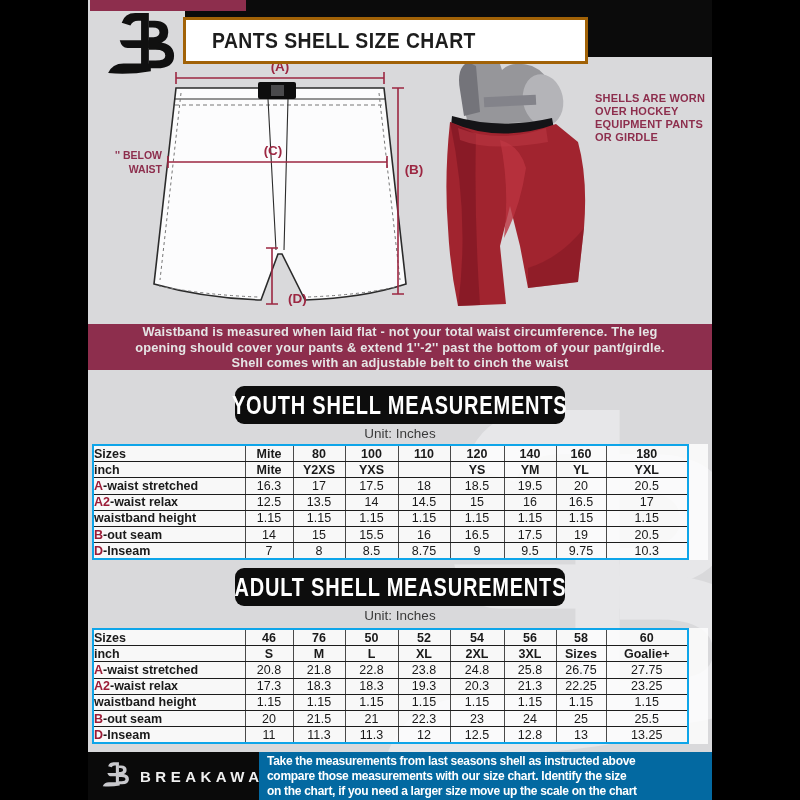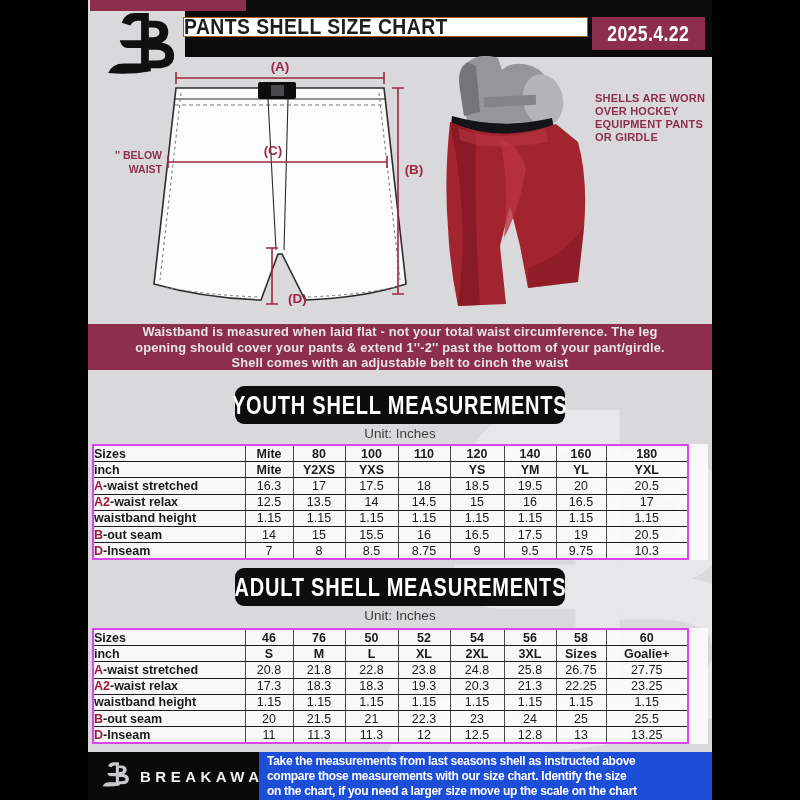--- a/index.html
+++ b/index.html
@@ -5,22 +5,22 @@
   html,body{margin:0;padding:0;background:#000;}
   .stage{position:relative;width:800px;height:800px;background:#000;overflow:hidden;
          font-family:"Liberation Sans",sans-serif;-webkit-font-smoothing:antialiased;}
   .doc{position:absolute;left:88px;top:0;width:624px;height:800px;background:#d9d9db;overflow:hidden;}
   
   .wm{position:absolute;right:-95px;top:392px;width:430px;height:400px;z-index:1;opacity:.8;}
   
   .top-strip{position:absolute;left:2px;top:0;width:156px;height:11px;background:#8d2e4d;z-index:3;}
   .head-band{position:absolute;left:97px;top:0;width:527px;height:57px;background:#0b0b0b;z-index:2;}
   .logo-svg{position:absolute;left:18px;top:13px;width:76px;height:64px;z-index:4;}
-  .title-box{position:absolute;left:95px;top:17px;width:405px;height:20px;background:#fff;
-             border:1px solid #a16207;z-index:4;display:flex;align-items:center;box-sizing:border-box;}
+  .title-box{position:absolute;left:95px;top:17px;width:405px;height:47px;background:#fff;
+             border:3px solid #a16207;z-index:4;display:flex;align-items:center;padding-left:26px;box-sizing:border-box;}
   .title-box span{display:inline-block;transform:scaleX(.88);transform-origin:left center;
              font-size:22px;font-weight:bold;letter-spacing:.5px;color:#1d1d1d;white-space:nowrap;}
   .date-box{position:absolute;left:504px;top:17px;width:113px;height:33px;background:#8d2e4d;z-index:4;
              display:flex;align-items:center;justify-content:center;}
   .date-box span{display:inline-block;transform:scaleX(.8);font-size:22px;font-weight:bold;color:#fff;letter-spacing:.5px;}
   
   .shorts-svg{position:absolute;left:27px;top:58px;width:325px;height:262px;z-index:2;}
   .pants-svg{position:absolute;left:352px;top:56px;width:165px;height:258px;z-index:2;}
   .photo-note{position:absolute;left:507px;top:92px;width:118px;z-index:2;color:#8d2e4d;
              font-size:11px;font-weight:bold;line-height:13px;letter-spacing:.2px;}
@@ -29,33 +29,33 @@
              text-align:center;color:#e5e5e5;font-size:12.8px;font-weight:bold;line-height:15.6px;
              box-sizing:border-box;letter-spacing:.2px;}
   
   .sec-banner{position:absolute;left:147px;width:330px;height:38px;background:#0d0d0d;border-radius:9px;
              z-index:2;display:flex;align-items:center;justify-content:center;}
   .sec-banner span{display:inline-block;transform:scaleX(.8);font-size:25px;font-weight:bold;color:#fff;
              letter-spacing:1px;white-space:nowrap;}
   .unit{position:absolute;left:0;width:624px;text-align:center;z-index:2;font-size:13.5px;color:#3a3a3a;}
   
   .tbl-wrap{position:absolute;left:4px;width:616px;background:rgba(255,255,255,.8);z-index:2;}
-  table.size-table{border-collapse:collapse;table-layout:fixed;width:595px;border:2px solid #d946ef;}
+  table.size-table{border-collapse:collapse;table-layout:fixed;width:595px;border:2px solid #0ea5e9;}
   table.size-table td{border-left:1px solid #4a4a4a;border-bottom:1.7px solid #1c1c1c;height:15.2px;
              padding:0;font-size:12.5px;color:#1a1a1a;background:transparent;overflow:hidden;white-space:nowrap;}
   td.lbl{text-align:left;padding-left:28px;font-weight:bold;}
   td.val{text-align:center;}
   td.val.hdr{font-weight:bold;}
   .pfx{color:#9b1b36;font-weight:bold;}
   
   .footer-black{position:absolute;left:0;top:752px;width:171px;height:48px;background:#0a0a0a;z-index:2;}
   .brand-logo{position:absolute;left:14px;top:9px;width:30px;height:28px;}
   .brand-name{position:absolute;left:52px;top:0;height:48px;display:flex;align-items:center;
              color:#efefef;font-size:15px;font-weight:bold;letter-spacing:4.5px;}
-  .footer-note{position:absolute;left:171px;top:752px;width:524px;height:48px;background:#1d4ed8;z-index:2;
+  .footer-note{position:absolute;left:171px;top:752px;width:524px;height:48px;background:#0369a1;z-index:2;
              box-sizing:border-box;padding:2px 0 0 8px;color:#fff;font-size:12px;font-weight:bold;
              line-height:15.2px;letter-spacing:-.3px;white-space:nowrap;}
   .ann{fill:none;stroke:#9c2742;stroke-width:1.6;}
   .annt{fill:#9c2742;font-weight:bold;font-size:13.5px;font-family:"Liberation Sans",sans-serif;}
   .bw{fill:#8d2e4d;font-weight:bold;font-size:10.5px;font-family:"Liberation Sans",sans-serif;}
 </style>
 </head>
 <body>
 
 <div class="stage">
@@ -78,23 +78,20 @@
         <path d="M44,0 L30,0 Q19,0 16,10 L25,13 Q27,8 33,8 L36,8 L36,56 L44,56 Z"></path>
         <path d="M44,8 L50,8 Q64,8 64,20 Q64,30 52,32 L44,32 L44,25 L49,25 Q55,24 55,20 Q55,15 48,15 L44,15 Z"></path>
         <path d="M44,30 L54,30 Q70,32 70,44 Q70,57 52,57 L44,57 L44,49 L51,49 Q61,49 61,44 Q61,38 51,38 L44,38 Z"></path>
         <path d="M14,28 L44,28 L44,36 L22,36 Q16,36 14,28 Z"></path>
         <path d="M2,62 Q6,52 18,52 L46,52 L46,60 Q24,64 2,62 Z"></path>
       </g>
     </svg>
     <div class="title-box">
       <span>PANTS SHELL SIZE CHART</span>
     </div>
-    <div class="date-box">
-      <span>2025.4.22</span>
-    </div>
 
     <svg class="shorts-svg" viewBox="0 0 325 262">
       <path d="M61,30 L269,30 L291,226 Q248,240 190,242 L167,196 L163,196 L146,242 Q88,240 39,226 Z" fill="#fcfcfd" stroke="#2b2b2b" stroke-width="1.6"></path>
       <path d="M59,41 L271,41" stroke="#2b2b2b" stroke-width="1.2" fill="none"></path>
       <path d="M60,47 L270,47" stroke="#777" stroke-width="1" stroke-dasharray="4,3" fill="none"></path>
       <path d="M66,35 L45,222 M264,35 L285,222" stroke="#777" stroke-width="1" stroke-dasharray="3,3" fill="none"></path>
       <path d="M44,228 Q90,237 143,239 M193,239 Q246,237 286,228" stroke="#777" stroke-width="1" stroke-dasharray="3,3" fill="none"></path>
       <path d="M153,41 L161,192 M173,41 L169,192" stroke="#2b2b2b" stroke-width="1.1" fill="none"></path>
       <rect x="143" y="24" width="38" height="17" rx="2" fill="#0d0d0d"></rect>
       <rect x="156" y="27" width="13" height="11" fill="#4a4a4c"></rect>

